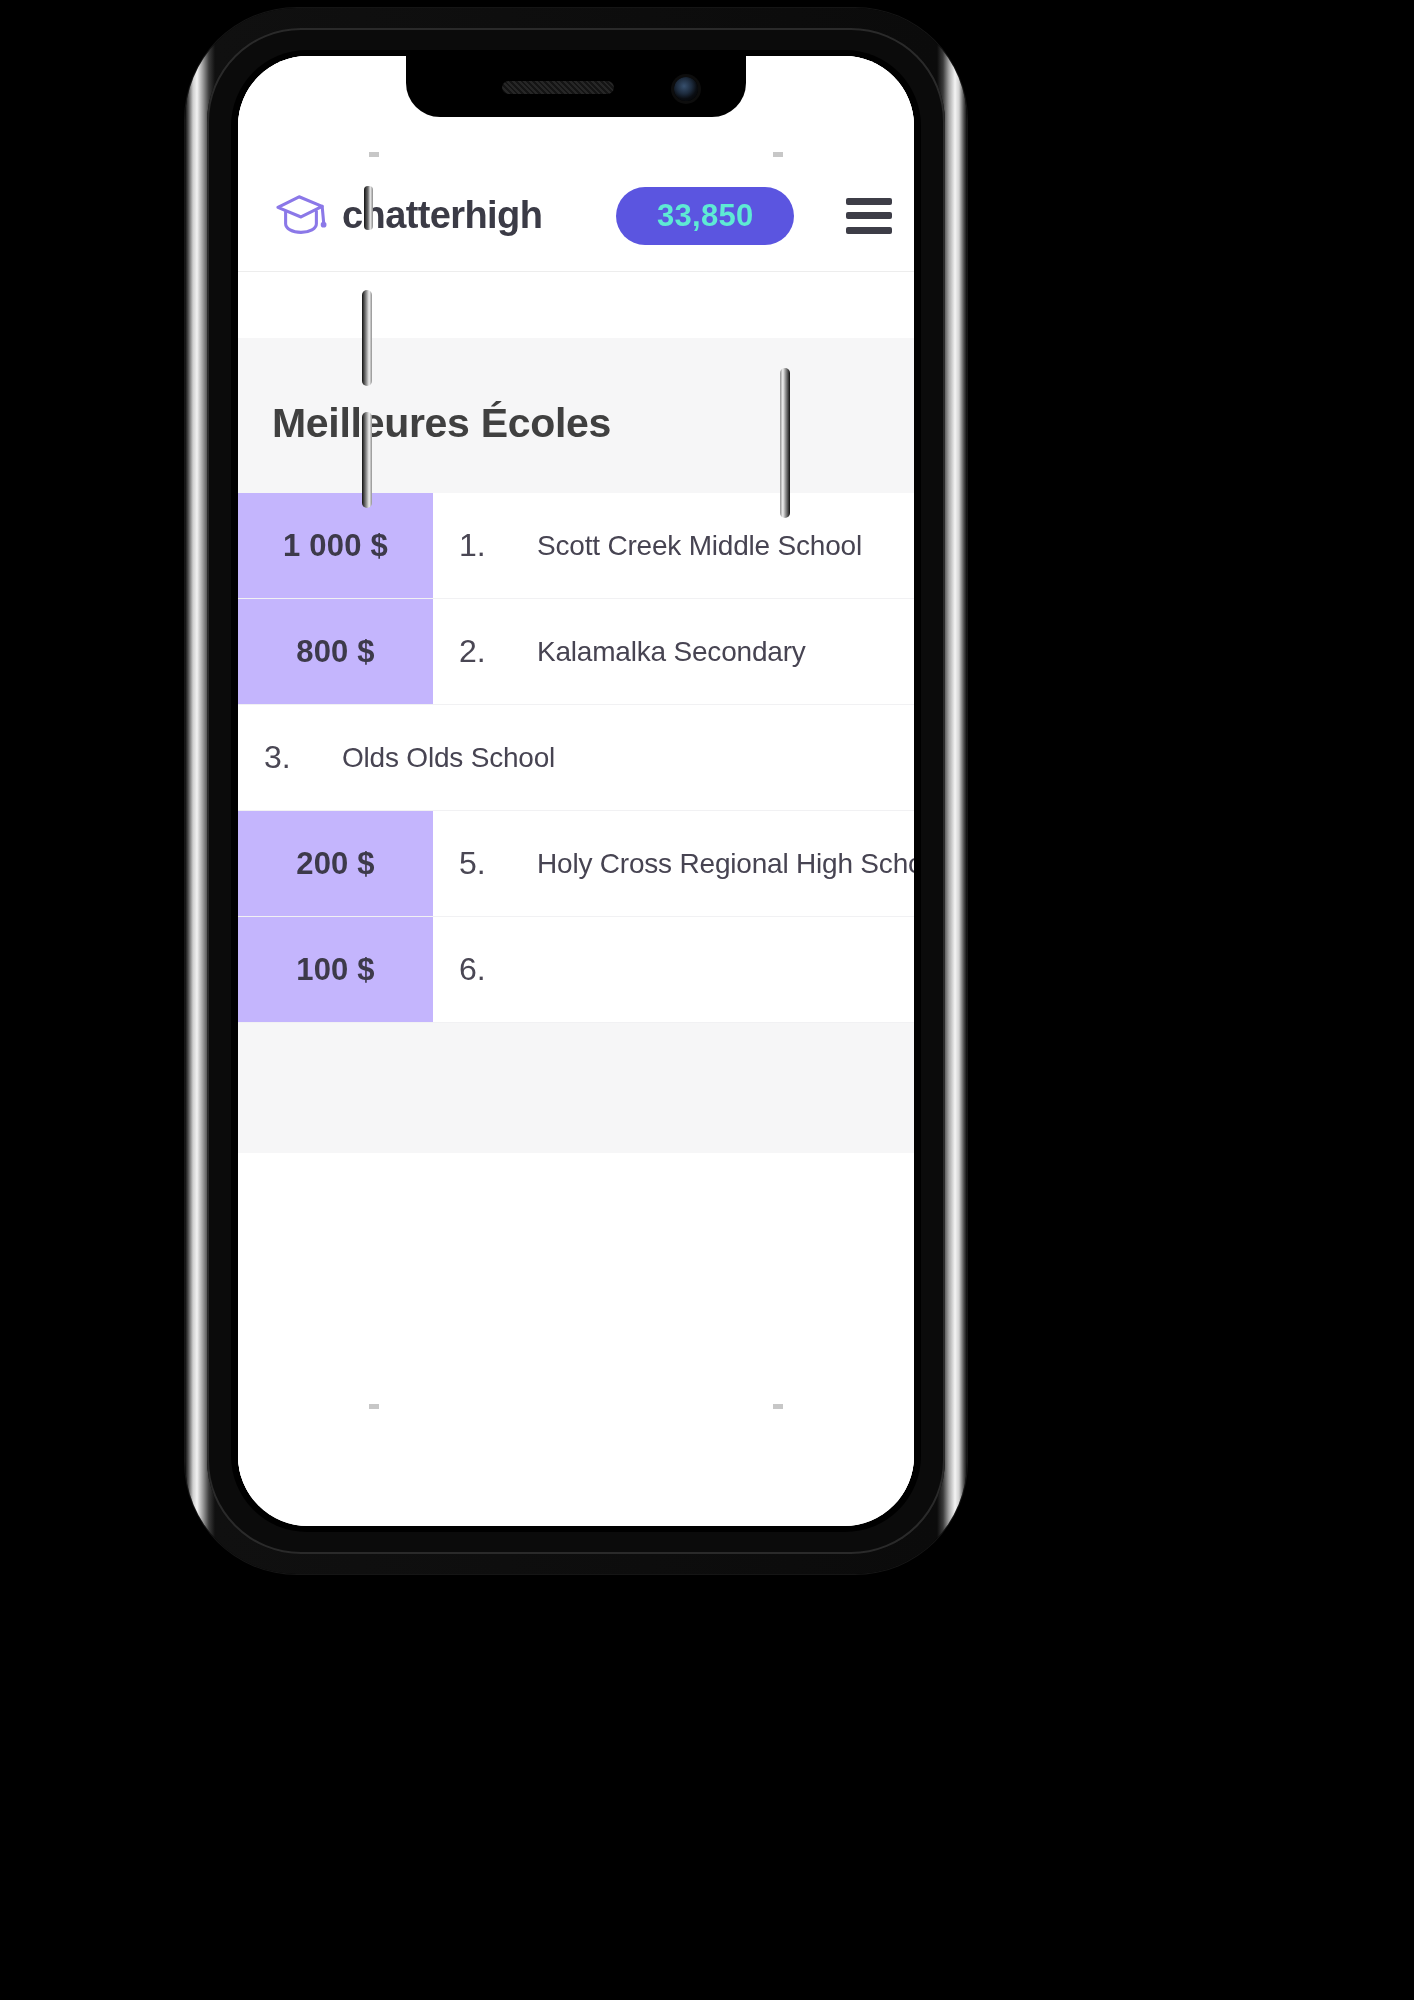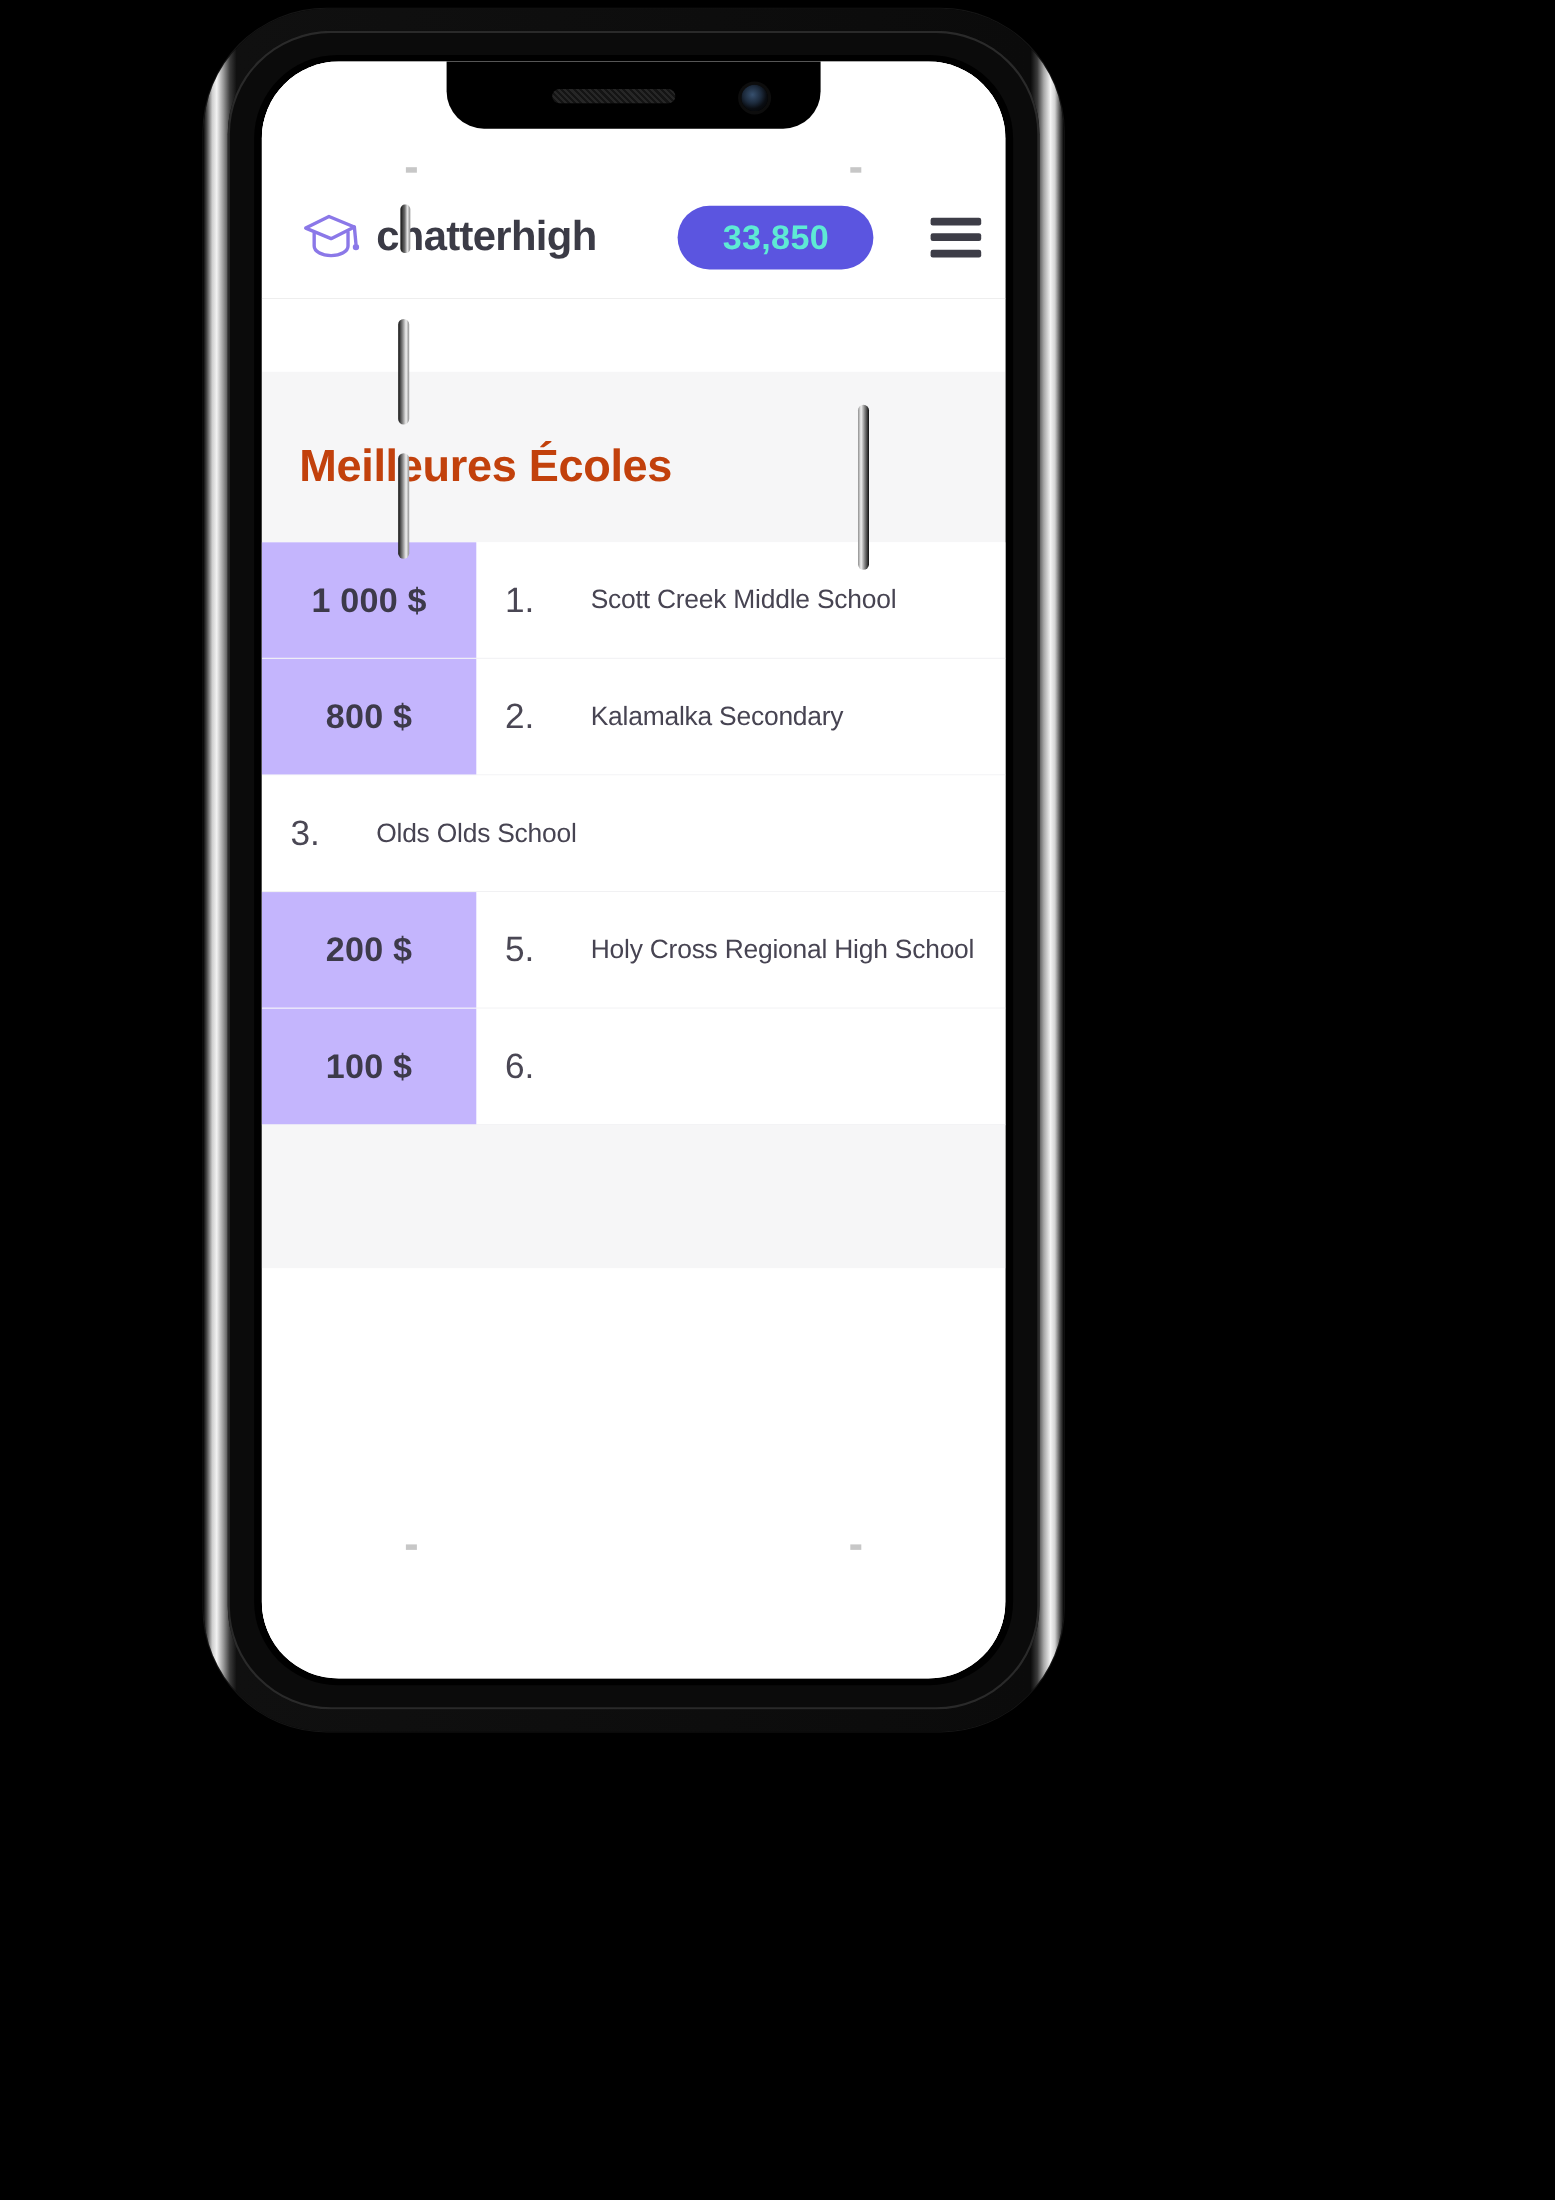--- a/index.html
+++ b/index.html
@@ -111,38 +111,38 @@
   }
   #hamburger span{ display:block; height:7px; border-radius:2px; background:#3d3d47; }
 
   
   #subgap{ height:66px; background:#ffffff; }
 
   
   #panel{ background:#f6f6f7; }
   #panel-head{ padding:62px 0 46px 34px; }
   #page-title{
-    font-size:41px; font-weight:700; color:#c2410c; letter-spacing:-.3px;
+    font-size:41px; font-weight:700; color:#404040; letter-spacing:-.3px;
   }
 
   
   #board{ background:#ffffff; }
   .row{ display:flex; align-items:stretch; height:106px; background:#ffffff;
         border-bottom:1px solid #f1f1f3; }
   .amount{
     width:195px; flex:none; background:#c4b5fd;
     display:flex; align-items:center; justify-content:center;
     font-size:31px; font-weight:700; color:#3d3a4a; letter-spacing:.2px;
   }
   .school{
     flex:1; display:flex; align-items:center; padding-left:26px;
     white-space:nowrap; overflow:hidden;
   }
   .rank{ font-size:32px; color:#4a4754; width:78px; flex:none; }
-  .sname{ font-size:24px; color:#474452; letter-spacing:-.2px; }
+  .sname{ font-size:28px; color:#474452; letter-spacing:-.2px; }
 
   #panel-foot{ height:130px; background:#f6f6f7; }
   #page-rest{ background:#ffffff; height:340px; }
 </style>
 </head>
 <body>
 
 <div id="stage">
 
   <div id="phone">

